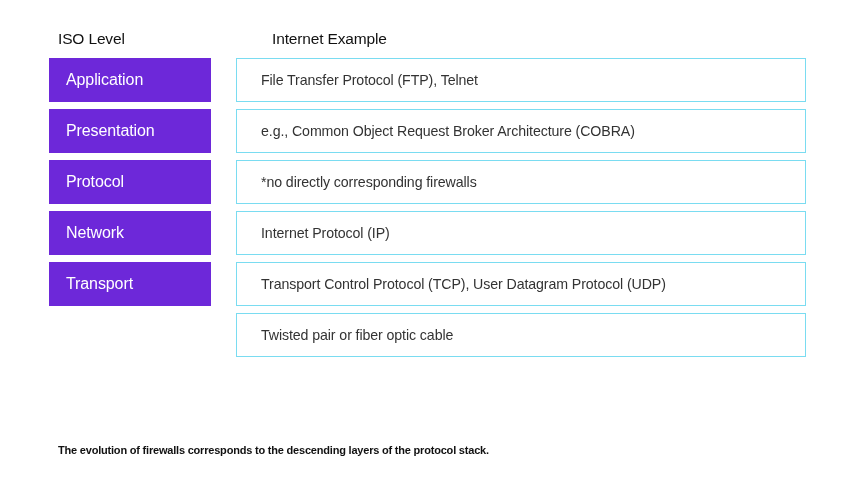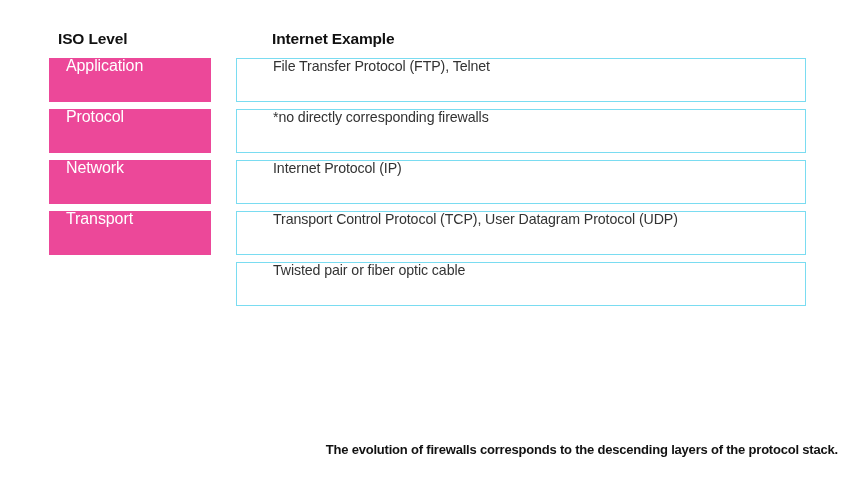--- a/index.html
+++ b/index.html
@@ -26,21 +26,21 @@
   .header-row {
     position: absolute;
     left: 0;
     top: 28px;
     width: 868px;
     height: 22px;
   }
   .col-header {
     position: absolute;
     font-size: 15.5px;
-    font-weight: bold;
+    font-weight: normal;
     color: #111111;
     letter-spacing: -0.15px;
     white-space: nowrap;
     line-height: 22px;
   }
   .col-header.iso { left: 58px; }
   .col-header.example { left: 272px; }
 
   
   .rows {
@@ -54,85 +54,94 @@
     height: 44px;
     margin-bottom: 7px;
   }
 
   .level-box {
     position: absolute;
     left: 49px;
     top: 0;
     width: 162px;
     height: 44px;
-    background: #ec4899;
+    background: #6d28d9;
     box-sizing: border-box;
     display: flex;
+    align-items: center;
     padding-left: 17px;
   }
   .level-box-label {
     font-size: 16px;
     color: #ffffff;
     letter-spacing: -0.1px;
     white-space: nowrap;
     line-height: 1;
   }
 
   .example-box {
     position: absolute;
     left: 236px;
     top: 0;
     width: 570px;
     height: 44px;
     background: #ffffff;
     border: 1.4px solid #7adcf1;
     box-sizing: border-box;
     display: flex;
-    padding-left: 36px;
+    align-items: center;
+    padding-left: 24px;
   }
   .example-box-label {
     font-size: 14.2px;
     color: #333333;
     letter-spacing: -0.1px;
     white-space: nowrap;
     line-height: 1;
   }
 
   
   .caption {
     position: absolute;
     left: 58px;
     top: 440px;
     width: 780px;
-    font-size: 13px;
+    font-size: 11px;
     font-weight: bold;
     color: #111111;
     letter-spacing: -0.2px;
     line-height: 20px;
     white-space: nowrap;
-    text-align: right;
   }
 </style>
 </head>
 <body>
 
 <div id="diagram">
 
   <div class="header-row">
     <div class="col-header iso">ISO Level</div>
     <div class="col-header example">Internet Example</div>
   </div>
 
   <div class="rows" id="rows-container">
       <div class="layer-row">
         <div class="level-box">
           <span class="level-box-label">Application</span>
         </div>
         <div class="example-box">
           <span class="example-box-label">File Transfer Protocol (FTP), Telnet</span>
+        </div>
+      </div>
+      <div class="layer-row">
+        <div class="level-box">
+          <span class="level-box-label">Presentation</span>
+        </div>
+        <div class="example-box">
+          <span class="example-box-label">e.g., Common Object Request Broker Architecture (COBRA)</span>
         </div>
       </div>
       <div class="layer-row">
         <div class="level-box">
           <span class="level-box-label">Protocol</span>
         </div>
         <div class="example-box">
           <span class="example-box-label">*no directly corresponding firewalls</span>
         </div>
       </div>

